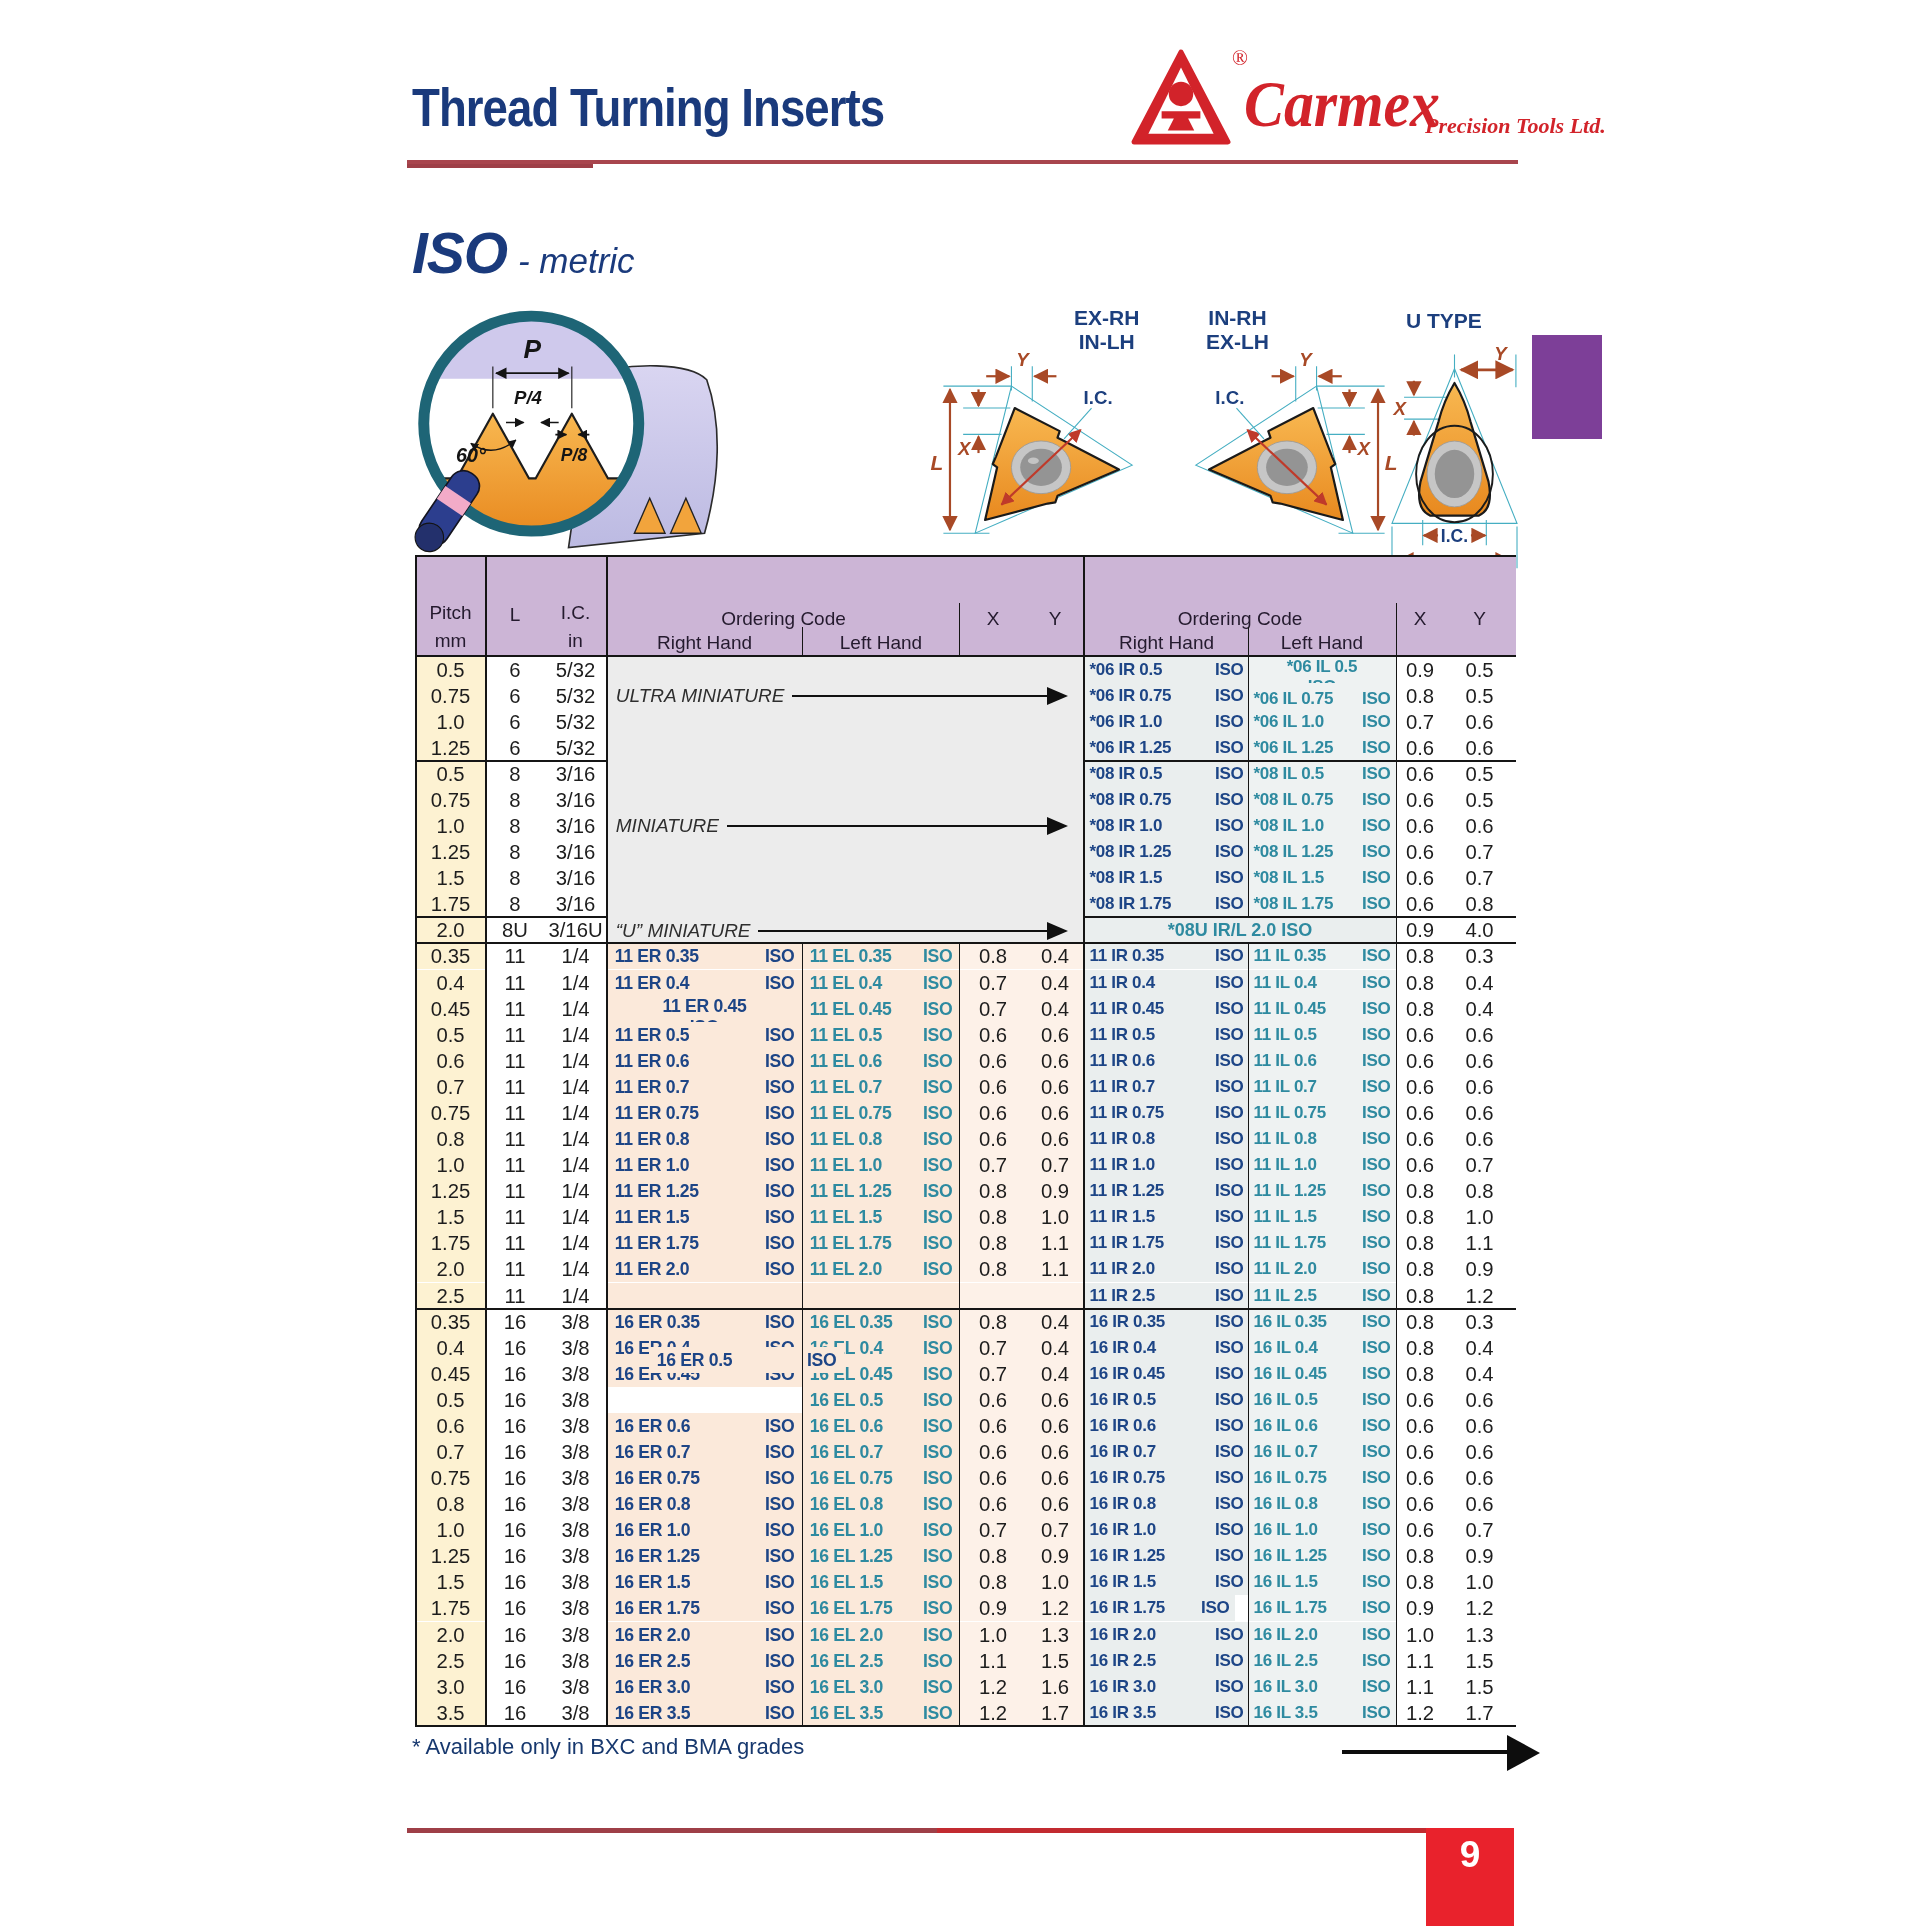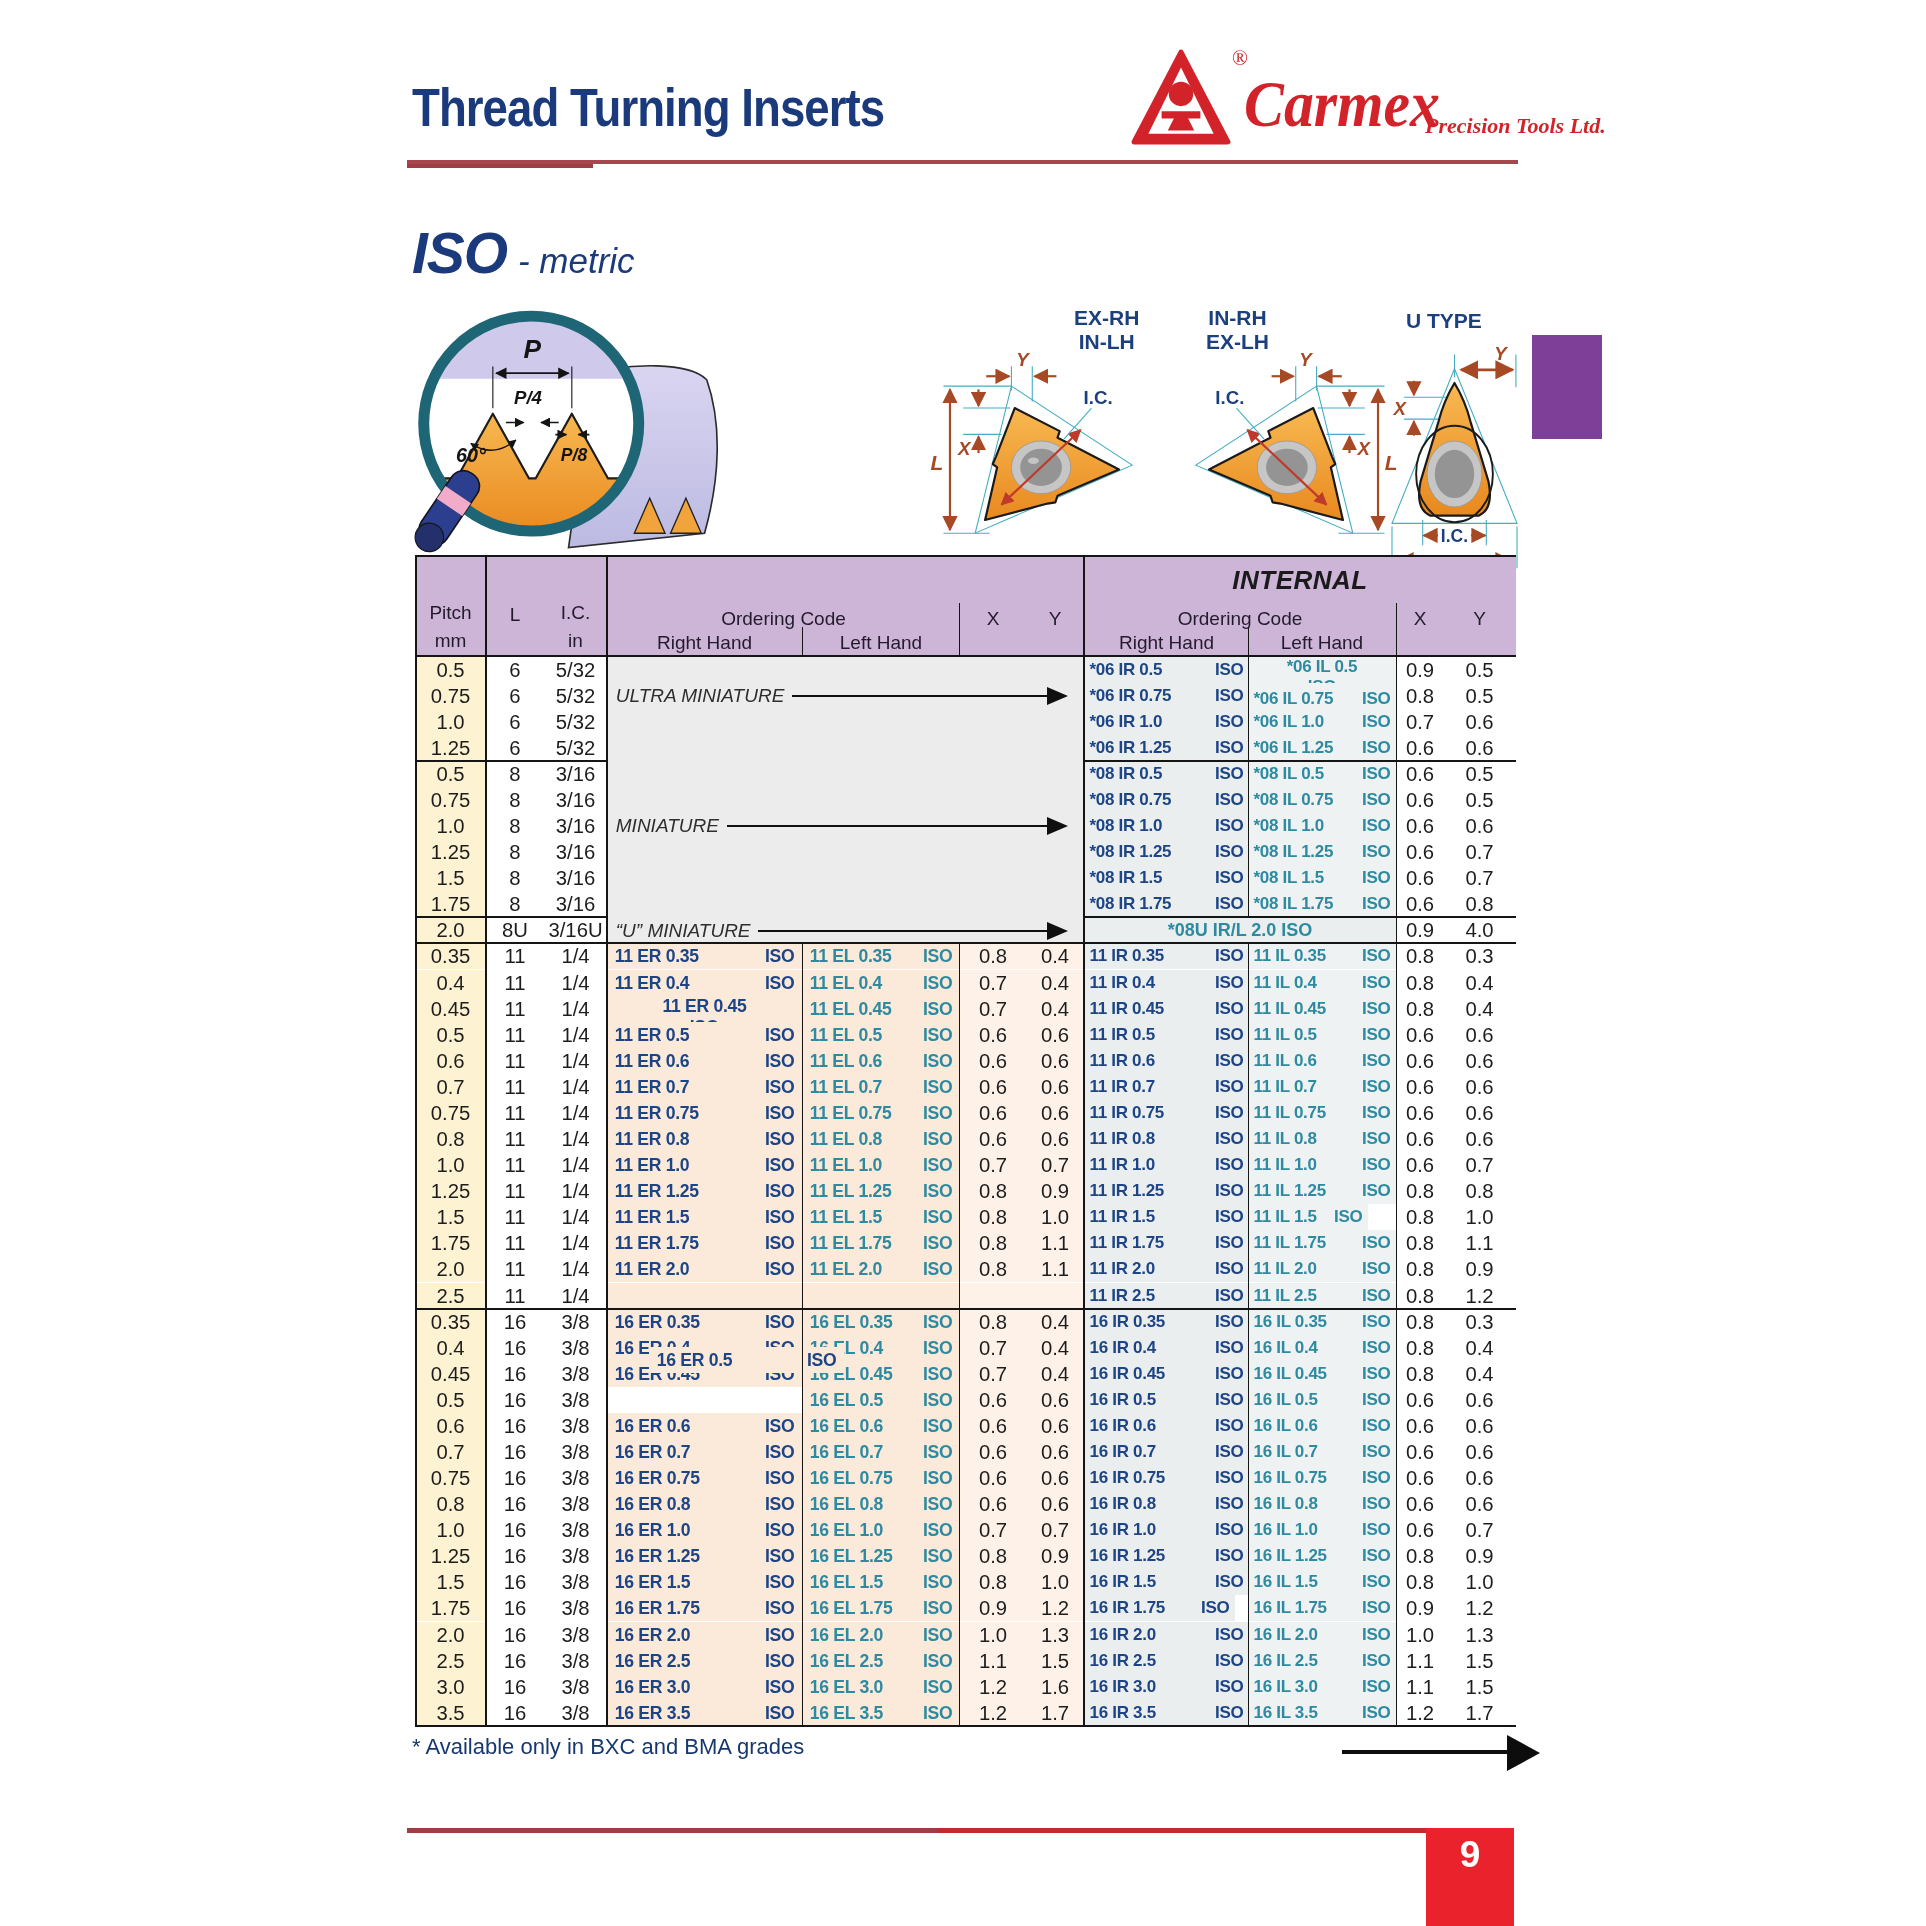--- a/index.html
+++ b/index.html
@@ -258,21 +258,20 @@
     <div class="th" style="left:71px;top:47px;width:58px;height:25px;">L</div>
     <div class="th th-col" style="left:129px;top:43px;width:63px;height:57px;">
       <span>I.C.</span>
         <span>in</span>
     </div>
     <div class="th" style="left:192px;top:51px;width:353px;height:25px;">Ordering Code</div>
     <div class="th" style="left:545px;top:51px;width:66px;height:25px;">X</div>
     <div class="th" style="left:611px;top:51px;width:58px;height:25px;">Y</div>
     <div class="th" style="left:192px;top:75px;width:195px;height:25px;">Right Hand</div>
     <div class="th" style="left:387px;top:75px;width:158px;height:25px;">Left Hand</div>
-    <div class="th th-big" style="left:669px;top:5.5px;width:432px;height:40px;">INTERNAL</div>
     <div class="th" style="left:669px;top:51px;width:312px;height:25px;">Ordering Code</div>
     <div class="th" style="left:981px;top:51px;width:48px;height:25px;">X</div>
     <div class="th" style="left:1029px;top:51px;width:71px;height:25px;">Y</div>
     <div class="th" style="left:669px;top:75px;width:165px;height:25px;">Right Hand</div>
     <div class="th" style="left:833px;top:75px;width:148px;height:25px;">Left Hand</div>
 
     <div id="tbody">
         <div class="tcell bg-cream" style="left: 0px; top: 102px; width: 71px; height: 26px;">0.5</div>
         <div class="tcell bg-white" style="left: 71px; top: 102px; width: 58px; height: 26px;">6</div>
         <div class="tcell bg-white" style="left: 129px; top: 102px; width: 63px; height: 26px;">5/32</div>
@@ -651,21 +650,21 @@
         <div class="tcell bg-peach code teal" style="left: 387px; top: 649px; width: 158px; height: 26px;">
           <span>11 EL 1.5</span>
           <span>ISO</span>
         </div>
         <div class="tcell bg-peachlight" style="left: 545px; top: 649px; width: 66px; height: 26px;">0.8</div>
         <div class="tcell bg-peachlight" style="left: 611px; top: 649px; width: 58px; height: 26px;">1.0</div>
         <div class="tcell bg-intrh code code-int navy" style="left: 669px; top: 649px; width: 165px; height: 26px;">
           <span>11 IR 1.5</span>
           <span>ISO</span>
         </div>
-        <div class="tcell bg-intlh code code-int teal" style="left: 833px; top: 649px; width: 120px; height: 26px;">
+        <div class="tcell bg-intlh code code-int teal" style="left: 833px; top: 649px; width: 148px; height: 26px;">
           <span>11 IL 1.5</span>
           <span>ISO</span>
         </div>
         <div class="tcell bg-white" style="left: 981px; top: 649px; width: 48px; height: 26px;">0.8</div>
         <div class="tcell bg-white" style="left: 1029px; top: 649px; width: 71px; height: 26px;">1.0</div>
         <div class="tcell bg-cream" style="left: 0px; top: 675px; width: 71px; height: 26px;">1.75</div>
         <div class="tcell bg-white" style="left: 71px; top: 675px; width: 58px; height: 26px;">11</div>
         <div class="tcell bg-white" style="left: 129px; top: 675px; width: 63px; height: 26px;">1/4</div>
         <div class="tcell bg-peach code navy" style="left: 192px; top: 675px; width: 195px; height: 26px;">
           <span>11 ER 1.75</span>

